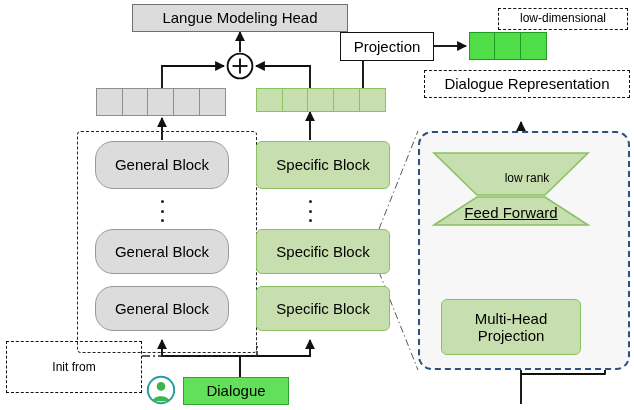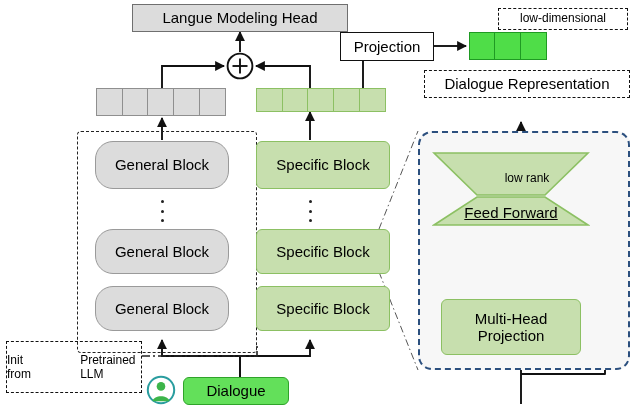--- a/index.html
+++ b/index.html
@@ -234,38 +234,37 @@
     <span>Specific Block</span>
   </div>
 
   <div class="abs box green-box lbl-lg" style="left:256px; top:286px; width:134px; height:45px;">
     <span>Specific Block</span>
   </div>
 
   <div class="abs dashed-box" style="left:6px; top:341px; width:136px; height:52px;
               display:flex; flex-direction:row; align-items:center; justify-content:center;gap:41px;">
     <span class="lbl-md">Init from</span>
-    <span class="lbl-md">Pretrained LLM</span>
   </div>
 
   <svg class="overlay" width="634" height="410">
     <g stroke="#222" stroke-width="1.6" fill="none" stroke-dasharray="8 3 2 3">
       <path d="M 142 356 L 257 356 L 257 345"></path>
     </g>
   </svg>
 
   <div class="abs" style="left:146px; top:375px; width:30px; height:30px;">
     <svg width="30" height="30" viewBox="0 0 30 30">
       <circle cx="15" cy="15" r="13.2" fill="#fff" stroke="#2a9d9f" stroke-width="2"></circle>
       <circle cx="15" cy="11.4" r="4.3" fill="#3cb54a"></circle>
       <path d="M 6.6 26.2 C 7.6 19.6 22.4 19.6 23.4 26.2 Z" fill="#3cb54a"></path>
     </svg>
   </div>
 
-  <div class="abs box bright-green lbl-lg" style="left:183px; top:377px; width:106px; height:28px; border-radius:6px;">
+  <div class="abs box bright-green lbl-lg" style="left:183px; top:377px; width:106px; height:28px; border-radius:0;">
     <span>Dialogue</span>
   </div>
 
   <div class="abs" style="left:418px; top:131px; width:212px; height:239px;
               background:#f7f7f7; border:2px dashed #2b4f7e; border-radius:14px;"></div>
 
   <div class="abs" style="left:432px; top:151px; width:158px; height:76px;">
     <svg width="158" height="76" viewBox="0 0 158 76">
       <polygon points="2,2 156,2 113,44 45,44" fill="#c7dfae" stroke="#8cc063" stroke-width="1.6"></polygon>
       <polygon points="45,46 113,46 156,74 2,74" fill="#c7dfae" stroke="#8cc063" stroke-width="1.6"></polygon>

